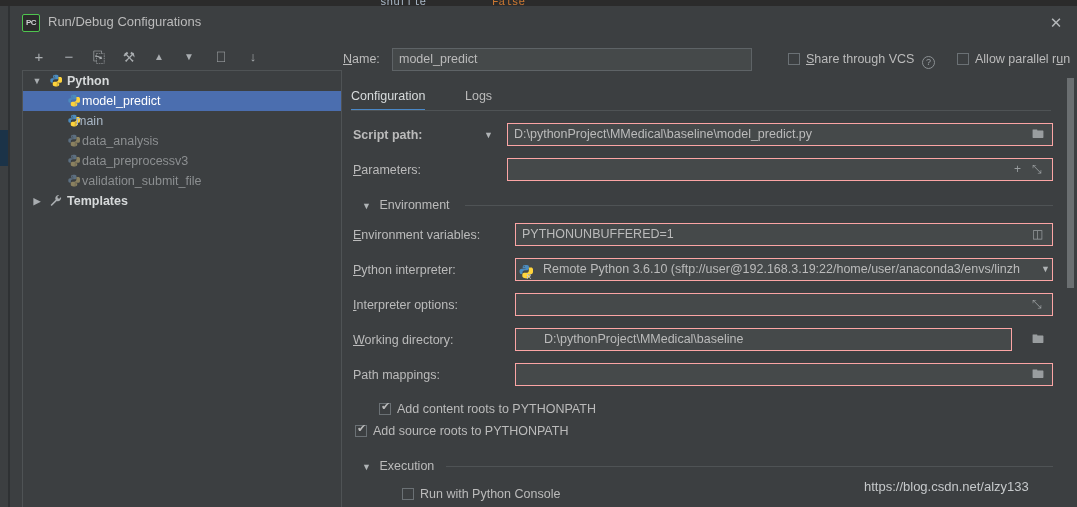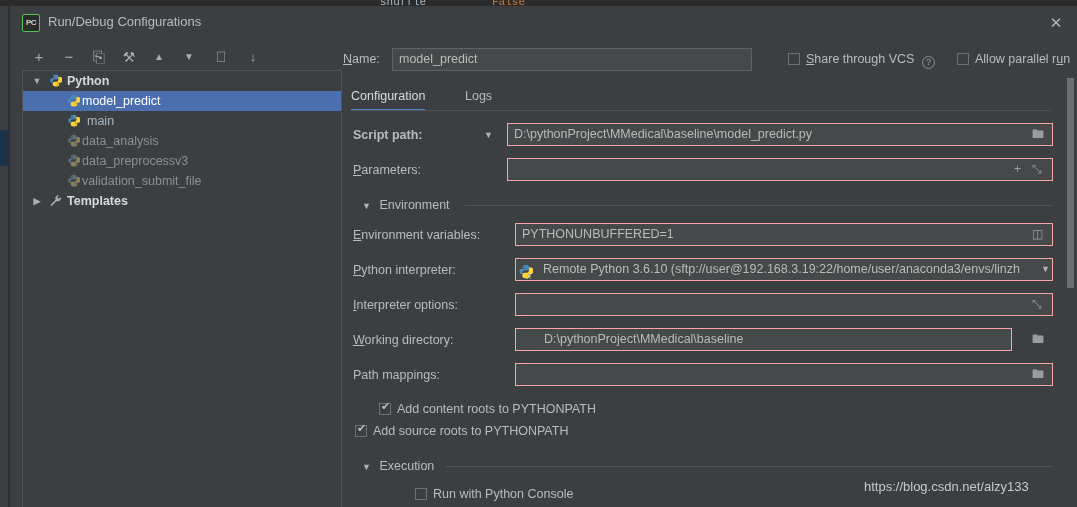--- a/index.html
+++ b/index.html
@@ -210,21 +210,21 @@
           </span>
           <span class="tree-label" style="left: 59px;">model_predict</span>
         </div>
         <div class="tree-row">
           <span class="py-ico" style="left: 44px;">
             <svg viewBox="0 0 16 16">
               <path d="M7.7 1C5.6 1 5 2 5 3.2V4.6h3v.5H3.8C2.5 5.1 1.6 6 1.6 7.9c0 1.8.8 2.8 2.1 2.8h1V9.1c0-1.4 1.2-2.5 2.6-2.5h2.4c1.1 0 2-.9 2-2V3.2C11.7 2 11 1 9.6 1H7.7zM6.6 2.1c.3 0 .6.3.6.6s-.3.6-.6.6-.6-.3-.6-.6.3-.6.6-.6z" fill="#4b8bbe"></path>
               <path d="M11.6 5.3v1.5c0 1.5-1.2 2.6-2.6 2.6H6.6c-1.1 0-2 .9-2 2v1.4c0 1.2.9 1.9 2.1 2.2 1.4.4 2.7.5 4 0 1-.3 1.9-.9 1.9-2.2v-1.4h-3v-.5h4.3c1.2 0 1.7-.8 2.1-2.1.4-1.3.4-2.5 0-3.4-.3-.9-.9-1.6-2-1.6h-2.4zM10 12.8c.3 0 .6.3.6.6s-.3.6-.6.6-.6-.3-.6-.6.3-.6.6-.6z" fill="#ffd43b"></path>
             </svg>
           </span>
-          <span class="tree-label" style="left: 64px;">main</span>
+          <span class="tree-label" style="left: 53px;">main</span>
         </div>
         <div class="tree-row dim">
           <span class="py-ico" style="left: 44px;">
             <svg viewBox="0 0 16 16">
               <path d="M7.7 1C5.6 1 5 2 5 3.2V4.6h3v.5H3.8C2.5 5.1 1.6 6 1.6 7.9c0 1.8.8 2.8 2.1 2.8h1V9.1c0-1.4 1.2-2.5 2.6-2.5h2.4c1.1 0 2-.9 2-2V3.2C11.7 2 11 1 9.6 1H7.7zM6.6 2.1c.3 0 .6.3.6.6s-.3.6-.6.6-.6-.3-.6-.6.3-.6.6-.6z" fill="#5c6f80"></path>
               <path d="M11.6 5.3v1.5c0 1.5-1.2 2.6-2.6 2.6H6.6c-1.1 0-2 .9-2 2v1.4c0 1.2.9 1.9 2.1 2.2 1.4.4 2.7.5 4 0 1-.3 1.9-.9 1.9-2.2v-1.4h-3v-.5h4.3c1.2 0 1.7-.8 2.1-2.1.4-1.3.4-2.5 0-3.4-.3-.9-.9-1.6-2-1.6h-2.4zM10 12.8c.3 0 .6.3.6.6s-.3.6-.6.6-.6-.3-.6-.6.3-.6.6-.6z" fill="#8a8160"></path>
             </svg>
           </span>
           <span class="tree-label" style="left: 59px;">data_analysis</span>
         </div>
@@ -322,21 +322,21 @@
     <div class="cb-row" style="left:345px; top:418px;">
       <span class="cbox checked"></span><span>Add source roots to PYTHONPATH</span>
     </div>
 
     <div class="section-head" style="left:352px; top:453px;">
       <span style="font-size:9px; color:#b0b4b6;">▼</span>
       <span style="margin-left:5px;">Execution</span>
     </div>
     <div class="section-rule" style="left:436px; top:460px; width:607px;"></div>
 
-    <div class="cb-row" style="left:358px; top:481px;padding-left:47px;">
+    <div class="cb-row" style="left:345px; top:481px;padding-left:47px;">
       <span class="cbox"></span><span>Run with Python Console</span>
     </div>
 
     <div class="scrollbar-track"></div>
     <div class="scrollbar-thumb"></div>
 
   </div>
 
   <div class="watermark">https://blog.csdn.net/alzy133</div>
 </div>

